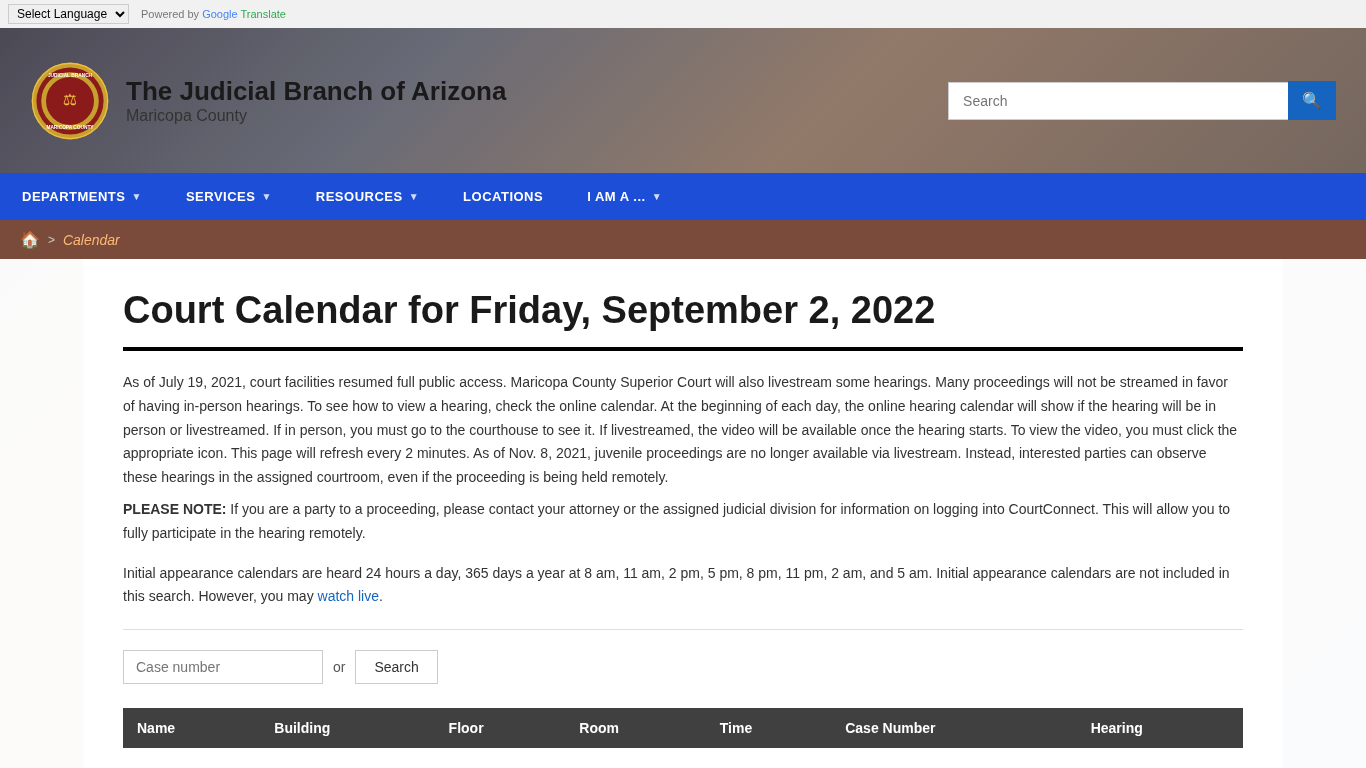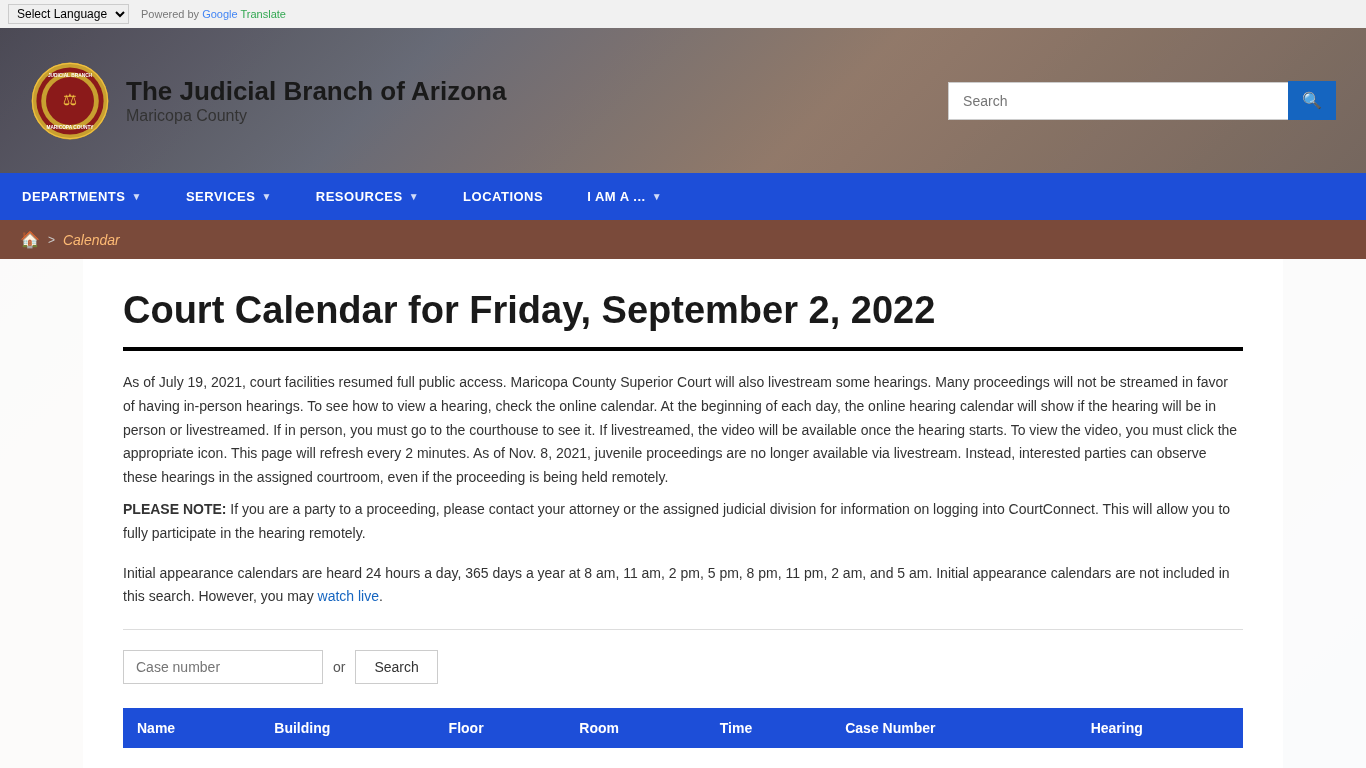--- a/index.html
+++ b/index.html
@@ -227,21 +227,21 @@
       cursor: pointer;
       color: #333;
     }
 
     
     #results-table {
       width: 100%;
       border-collapse: collapse;
     }
     #results-table thead tr {
-      background: #1d4ed8;
+      background: #404040;
     }
     #results-table thead th {
       color: white;
       padding: 12px 14px;
       text-align: left;
       font-size: 14px;
       font-weight: bold;
     }
     #results-table tbody tr {
       border-bottom: 1px solid #eee;

